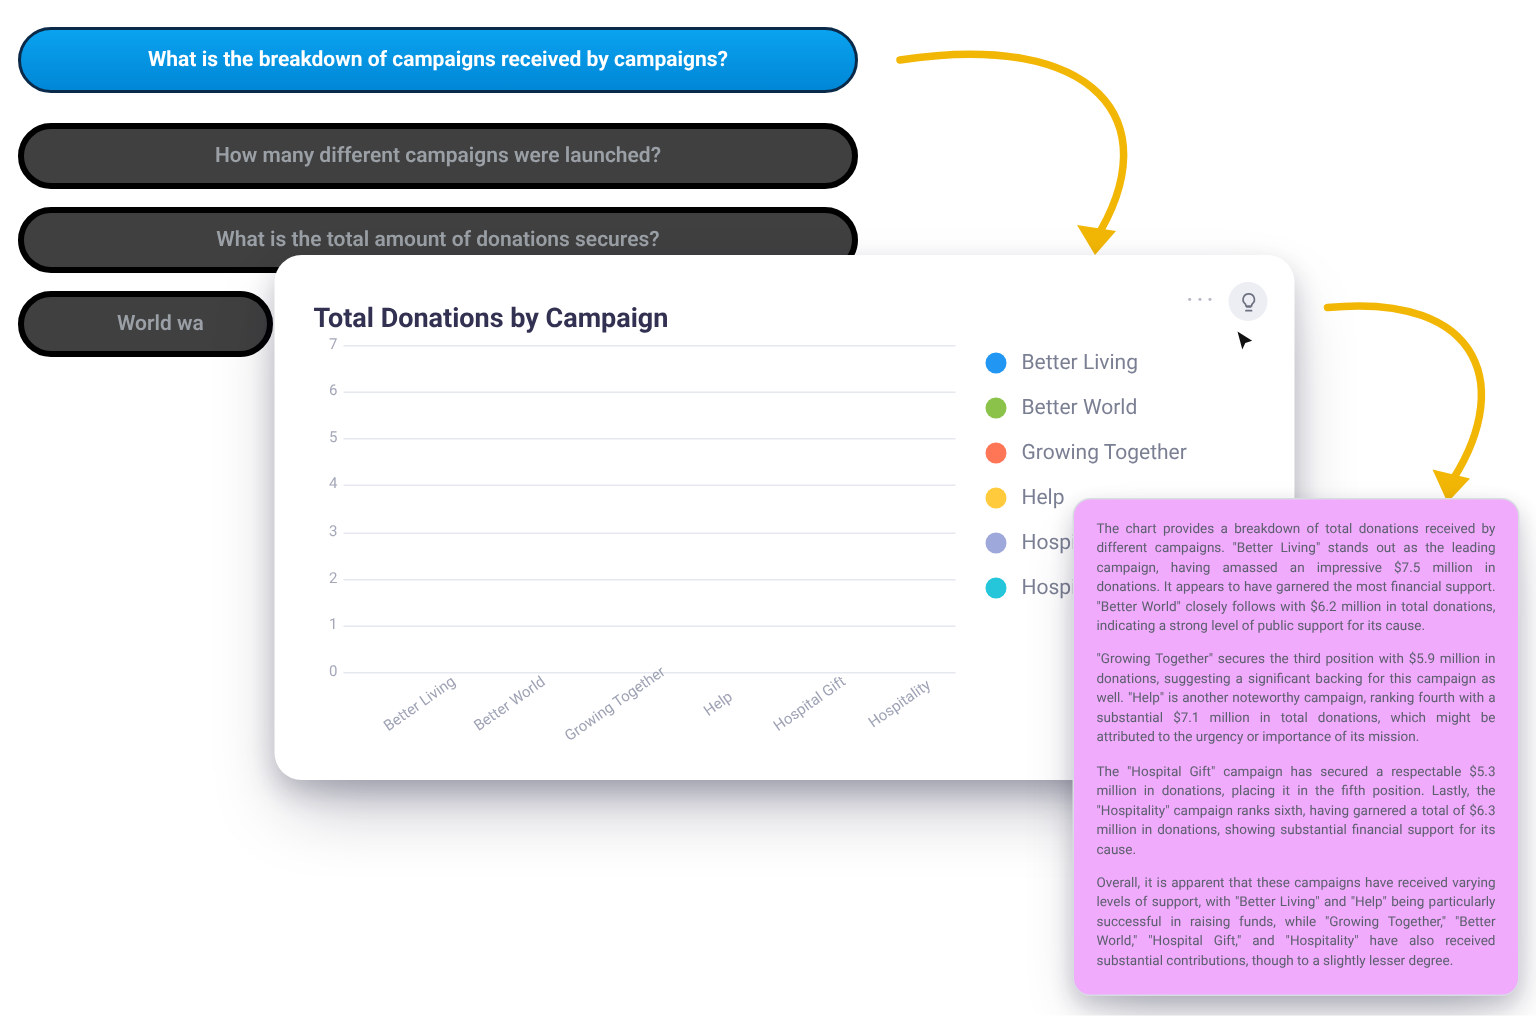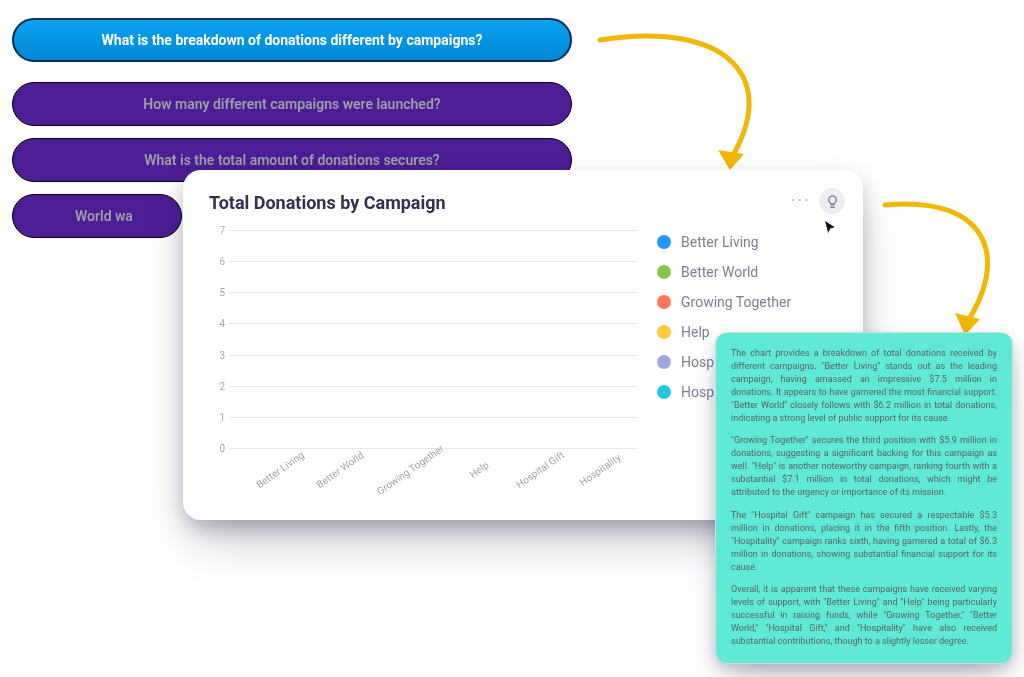--- a/index.html
+++ b/index.html
@@ -28,23 +28,23 @@
     white-space: nowrap;
   }
   .pill-active {
     background: #0092e0;
     background: linear-gradient(180deg,#0aa2ef 0%,#0087d6 100%);
     color: #fff;
     border: 2px solid #0b2a4a;
     font-weight: 700;
   }
   .pill-ghost {
-    background: #4c1d95;
+    background: #404040;
     color: #9aa0a6;
-    border: 1px solid #000000;
+    border: 4px solid #000000;
   }
 
   
   svg.arrow { position: absolute; pointer-events: none; }
   svg.arrow path { fill: none; stroke: #f2b705; stroke-width: 5; stroke-linecap: round; }
   svg.arrow .head { fill: #f2b705; stroke: none; }
 
   
   .chart-card {
     position: absolute;
@@ -54,20 +54,21 @@
     height: 350px;
     background: #fff;
     border-radius: 18px;
     box-shadow: 0 24px 48px -12px rgba(30,30,60,.35), 0 8px 18px rgba(30,30,60,.22);
     padding: 22px 26px 20px 26px;
   }
   .chart-title {
     font-size: 18px;
     font-weight: 700;
     color: #323152;
+    margin-top: 10px;
   }
   .card-actions {
     position: absolute;
     right: 18px;
     top: 18px;
     display: flex;
     align-items: center;
     gap: 8px;
   }
   .dots {
@@ -174,37 +175,37 @@
     white-space: nowrap;
   }
 
   
   .insight-card {
     position: absolute;
     left: 715px;
     top: 332px;
     width: 298px;
     height: 332px;
-    background: #5eead4;
+    background: #f0abfc;
     border: 1px solid #d9dbe3;
     border-radius: 12px;
     box-shadow: 0 20px 40px -14px rgba(30,30,60,.3), 0 6px 14px rgba(30,30,60,.2);
     padding: 14px 15px;
     font-size: 9px;
     line-height: 1.45;
     color: #5c5f6e;
     text-align: justify;
     overflow: hidden;
   }
   .insight-card p { margin: 0 0 9px 0; }
 </style>
 </head>
 <body>
 
-<div class="pill pill-active" style="top:18px">What is the breakdown of donations different by campaigns?</div>
+<div class="pill pill-active" style="top:18px">What is the breakdown of campaigns received by campaigns?</div>
 
 <div class="pill pill-ghost" style="top:82px">How many different campaigns were launched?</div>
 
 <div class="pill pill-ghost" style="top:138px">What is the total amount of donations secures?</div>
 
 <div class="pill pill-ghost" style="top:194px; width:170px; justify-content:flex-start; padding-left:62px;">World wa</div>
 
 <svg class="arrow" style="left:580px; top:20px; width:220px; height:170px;" viewBox="0 0 220 170">
   <path d="M20 20 C 150 0, 200 60, 150 140"></path>
   <polygon class="head" points="150,150 138,130 164,134"></polygon>

